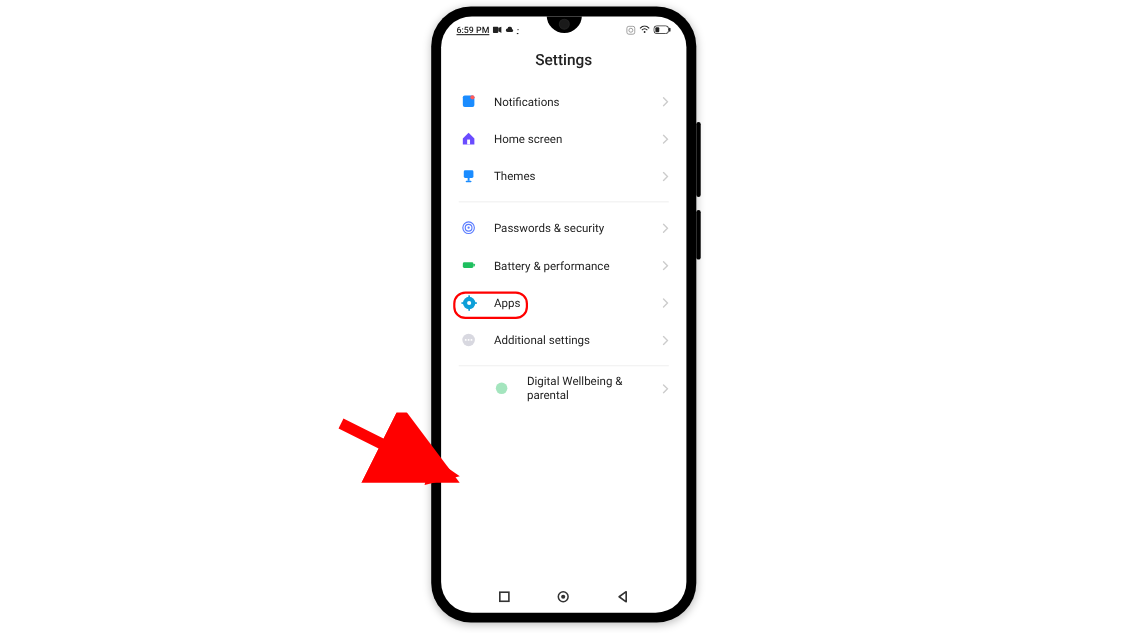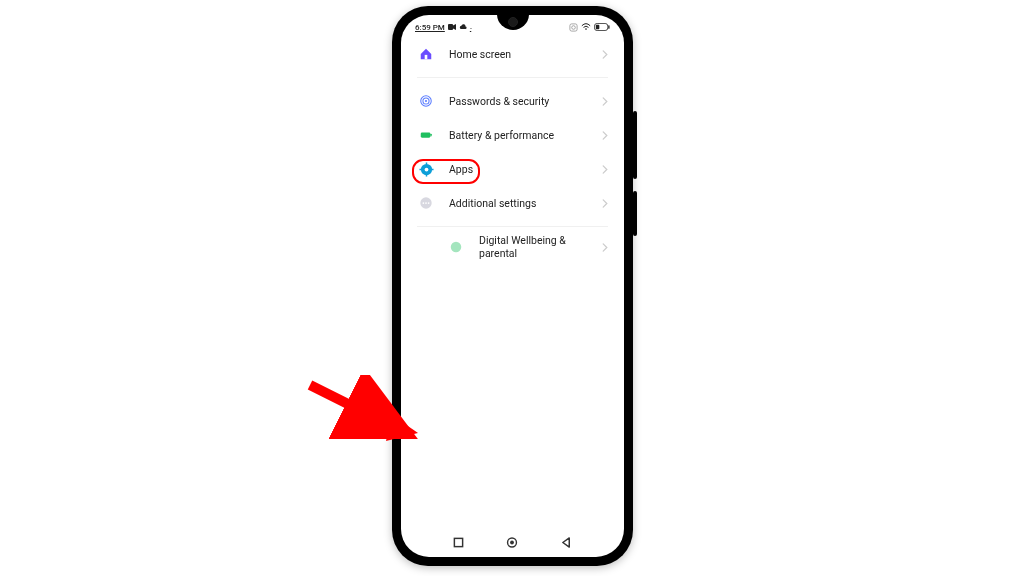--- a/index.html
+++ b/index.html
@@ -175,41 +175,71 @@
             <circle cx="6" cy="7" r="1" fill="#222"></circle>
           </svg>
         <svg width="16" height="8" viewBox="0 0 18 9">
             <rect x="0.5" y="0.5" width="15" height="8" rx="3" fill="none" stroke="#222" stroke-width="0.9"></rect>
             <rect x="16" y="2.5" width="1.5" height="4" rx="0.7" fill="#222"></rect>
             <rect x="2" y="2" width="4" height="5" rx="1" fill="#222"></rect>
           </svg>
       </div>
     </div>
 
+    <div class="page-title">Settings</div>
 
     <div class="settings-list">
 
 
+      <div class="row">
+        <span class="icon-slot">
+          <svg width="14" height="14" viewBox="0 0 16 16">
+              <rect x="2" y="2" width="12" height="12" rx="2" fill="#1a8cff"></rect>
+              <circle cx="12" cy="4" r="2.2" fill="#ff5a5a"></circle>
+            </svg>
+        </span>
+        <span class="label">Notifications</span>
+        <span class="chev">
+            <svg width="6" height="9" viewBox="0 0 6 10">
+              <path d="M1 1 L5 5 L1 9" fill="none" stroke="#ccc" stroke-width="1.4" stroke-linecap="round"></path>
+            </svg>
+          </span>
+      </div>
 
       <div class="row">
         <span class="icon-slot">
           <svg width="14" height="14" viewBox="0 0 16 16">
               <path d="M2 8 L8 2 L14 8 L14 14 L2 14 Z" fill="#6a4cff"></path>
               <rect x="6.5" y="9" width="3" height="5" fill="#fff"></rect>
             </svg>
         </span>
         <span class="label">Home screen</span>
         <span class="chev">
             <svg width="6" height="9" viewBox="0 0 6 10">
               <path d="M1 1 L5 5 L1 9" fill="none" stroke="#ccc" stroke-width="1.4" stroke-linecap="round"></path>
             </svg>
           </span>
       </div>
 
 
+      <div class="row">
+        <span class="icon-slot">
+          <svg width="14" height="14" viewBox="0 0 16 16">
+              <rect x="3" y="2" width="10" height="8" rx="1.5" fill="#1a8cff"></rect>
+              <rect x="7" y="10" width="2" height="3" fill="#1a8cff"></rect>
+              <rect x="5" y="13" width="6" height="1.5" rx="0.7" fill="#1a8cff"></rect>
+            </svg>
+        </span>
+        <span class="label">Themes</span>
+        <span class="chev">
+            <svg width="6" height="9" viewBox="0 0 6 10">
+              <path d="M1 1 L5 5 L1 9" fill="none" stroke="#ccc" stroke-width="1.4" stroke-linecap="round"></path>
+            </svg>
+          </span>
+      </div>
 
       <div class="group-sep"></div>
 
       <div class="row">
         <span class="icon-slot">
           <svg width="14" height="14" viewBox="0 0 16 16">
               <circle cx="8" cy="8" r="6" fill="none" stroke="#5a7cff" stroke-width="1.2"></circle>
               <circle cx="8" cy="8" r="3.5" fill="none" stroke="#5a7cff" stroke-width="1.2"></circle>
               <circle cx="8" cy="8" r="1.2" fill="#5a7cff"></circle>
             </svg>

